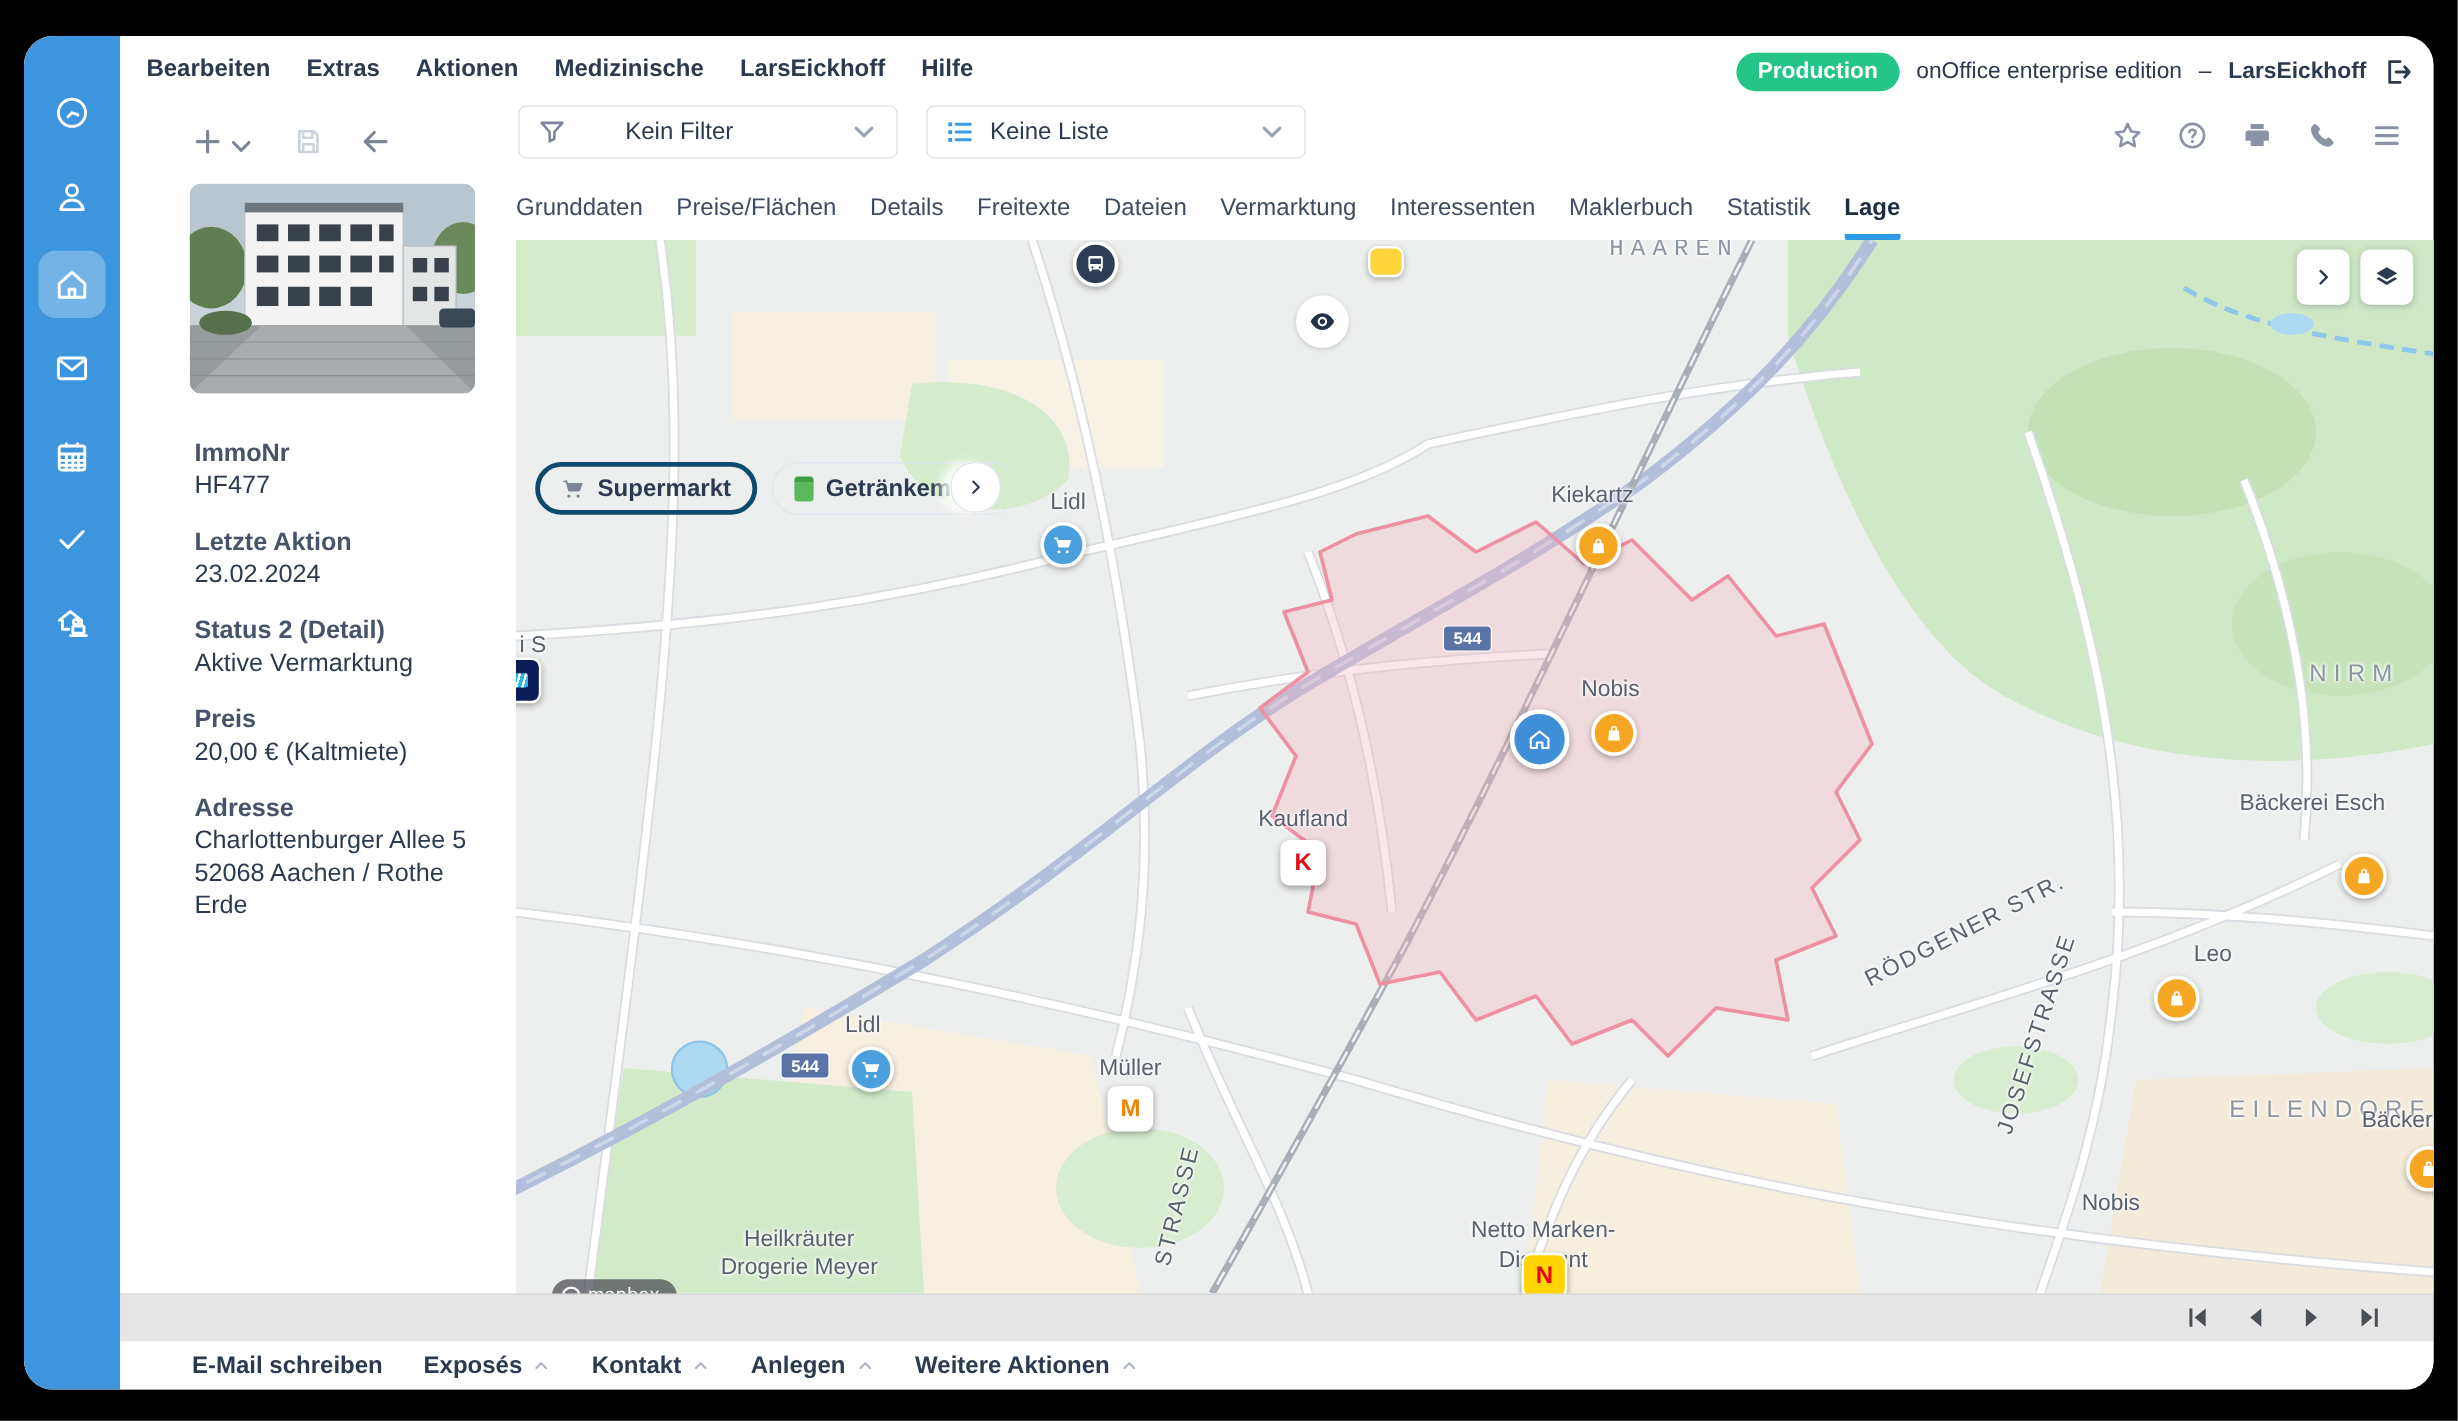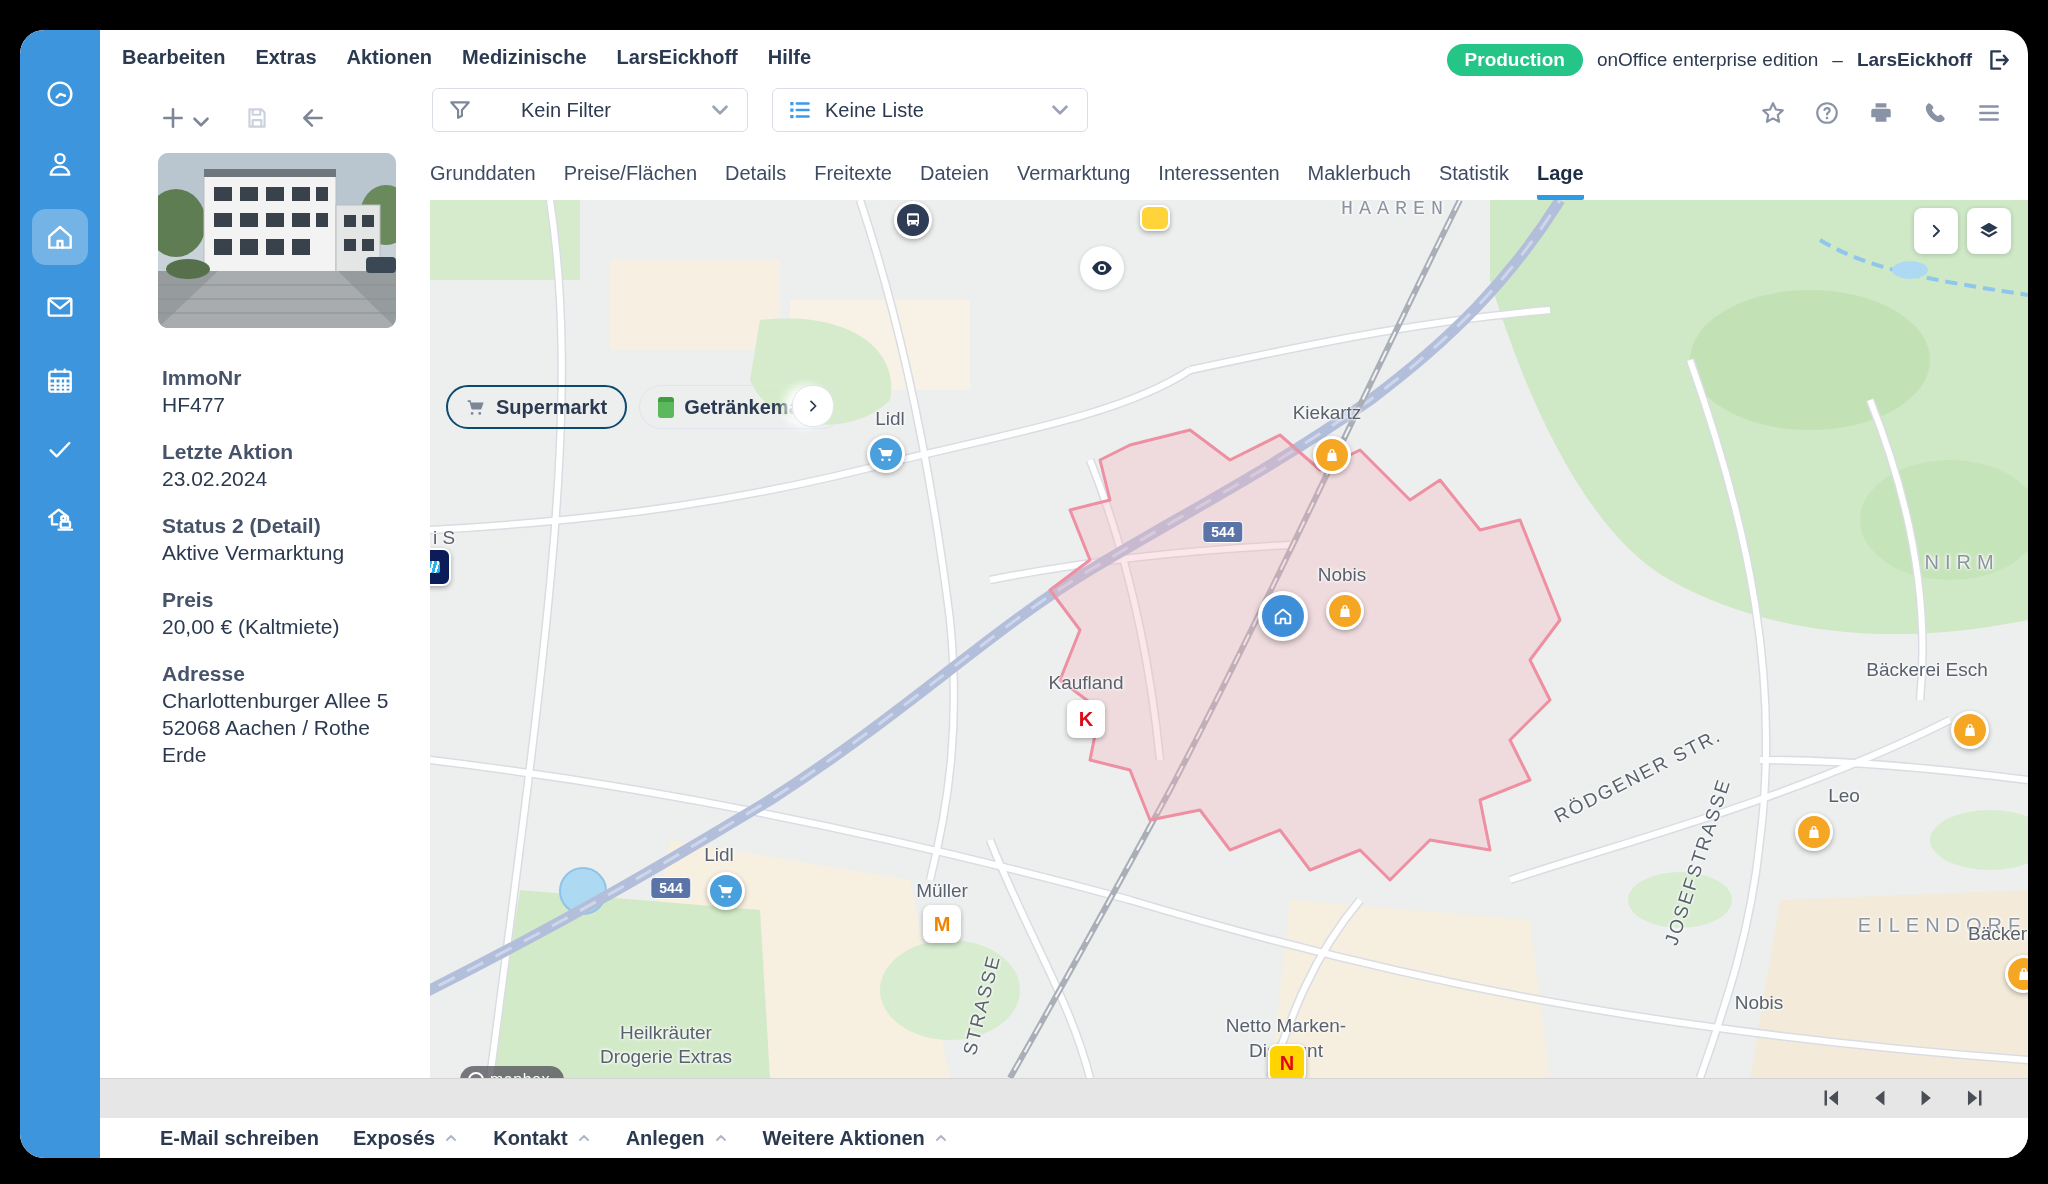--- a/index.html
+++ b/index.html
@@ -63,21 +63,21 @@
            display:flex;align-items:center;justify-content:center;cursor:pointer;z-index:5;}
   
   .panel{left:16px;top:62px;width:412px;background:#fff;border-radius:10px;z-index:6;
          box-shadow:0 10px 28px rgba(31,45,70,.25);}
   .panel-hd{display:flex;align-items:center;gap:14px;padding:16px 18px;border-bottom:1px solid #e8ebf2;}
   .panel-hd .picon{width:46px;height:46px;border-radius:12px;background:#eef0fa;display:flex;align-items:center;justify-content:center;}
   .panel-title{font-size:26px;font-weight:700;color:#223048;flex:1;}
   .cats{display:flex;gap:12px;padding:16px 0 14px 16px;position:relative;overflow:hidden;align-items:center;}
   .cat{height:44px;border-radius:22px;border:1.5px solid #dfe4ef;display:flex;align-items:center;gap:10px;
        padding:0 18px;font-size:20px;font-weight:600;color:#2b3a50;white-space:nowrap;cursor:pointer;flex:0 0 auto;box-sizing:border-box;}
-  .cat.active{border:2px solid #0c4a6e;}
+  .cat.active{border:4px solid #0c4a6e;}
   .cat-next{position:absolute;right:8px;top:50%;transform:translateY(-50%);width:40px;height:40px;border-radius:20px;
             background:#fff;border:1.5px solid #dfe4ef;display:flex;align-items:center;justify-content:center;cursor:pointer;box-shadow:-8px 0 10px rgba(255,255,255,.9);}
   .rows .row{display:flex;align-items:center;gap:16px;padding:11px 18px;border-top:1px solid #eef0f5;cursor:pointer;}
   .rows .row:first-child{border-top:none;}
   .plogo{width:44px;height:44px;border-radius:10px;flex:0 0 auto;display:flex;align-items:center;justify-content:center;overflow:hidden;}
   .pname{font-size:21px;font-weight:700;color:#223048;line-height:26px;}
   .pdist{font-size:19px;color:#6b7689;line-height:24px;}
   .ppill{margin-left:auto;height:38px;border:1.5px solid #dfe4ef;border-radius:19px;display:flex;align-items:center;
          gap:8px;padding:0 16px;font-size:20px;color:#1e2c44;}
   .ppill svg{width:20px;height:20px;color:#1e2c44;}
@@ -513,21 +513,21 @@
     <div class="mlabel" style="left:912px;top:375px;">Nobis</div>
     <div class="mlabel spaced" style="left:1532px;top:362px;">NIRM</div>
     <div class="mlabel" style="left:656px;top:483px;">Kaufland</div>
     <div class="mlabel" style="left:1497px;top:470px;">Bäckerei Esch</div>
     <div class="mlabel" style="left:1382px;top:596px;margin-left:32px;">Leo</div>
     <div class="mlabel spaced" style="left:1466px;top:725px;margin-left:46px;">EILENDORF</div>
     <div class="mlabel" style="left:1575px;top:734px;">Bäckerei</div>
     <div class="mlabel" style="left:289px;top:655px;">Lidl</div>
     <div class="mlabel" style="left:512px;top:691px;">Müller</div>
     <div class="mlabel" style="left:236px;top:833px;">Heilkräuter</div>
-    <div class="mlabel" style="left:236px;top:857px;">Drogerie Extras</div>
+    <div class="mlabel" style="left:236px;top:857px;">Drogerie Meyer</div>
     <div class="mlabel" style="left:856px;top:826px;">Netto Marken-</div>
     <div class="mlabel" style="left:856px;top:851px;">Discount</div>
     <div class="mlabel" style="left:1329px;top:803px;">Nobis</div>
     <div class="mlabel" style="left:1208px;top:576px;transform:translate(-50%,-50%) rotate(-27deg);letter-spacing:2px;">RÖDGENER STR.</div>
     <div class="mlabel" style="left:1268px;top:662px;transform:translate(-50%,-50%) rotate(-72deg);letter-spacing:2px;">JOSEFSTRASSE</div>
     <div class="mlabel" style="left:552px;top:805px;transform:translate(-50%,-50%) rotate(-76deg);letter-spacing:2px;">STRASSE</div>
     <div class="mlabel" style="left:14px;top:338px;">i S</div>
 
     <div class="badge544" style="left:241px;top:688px;">544</div>
     <div class="badge544" style="left:793px;top:332px;">544</div>

